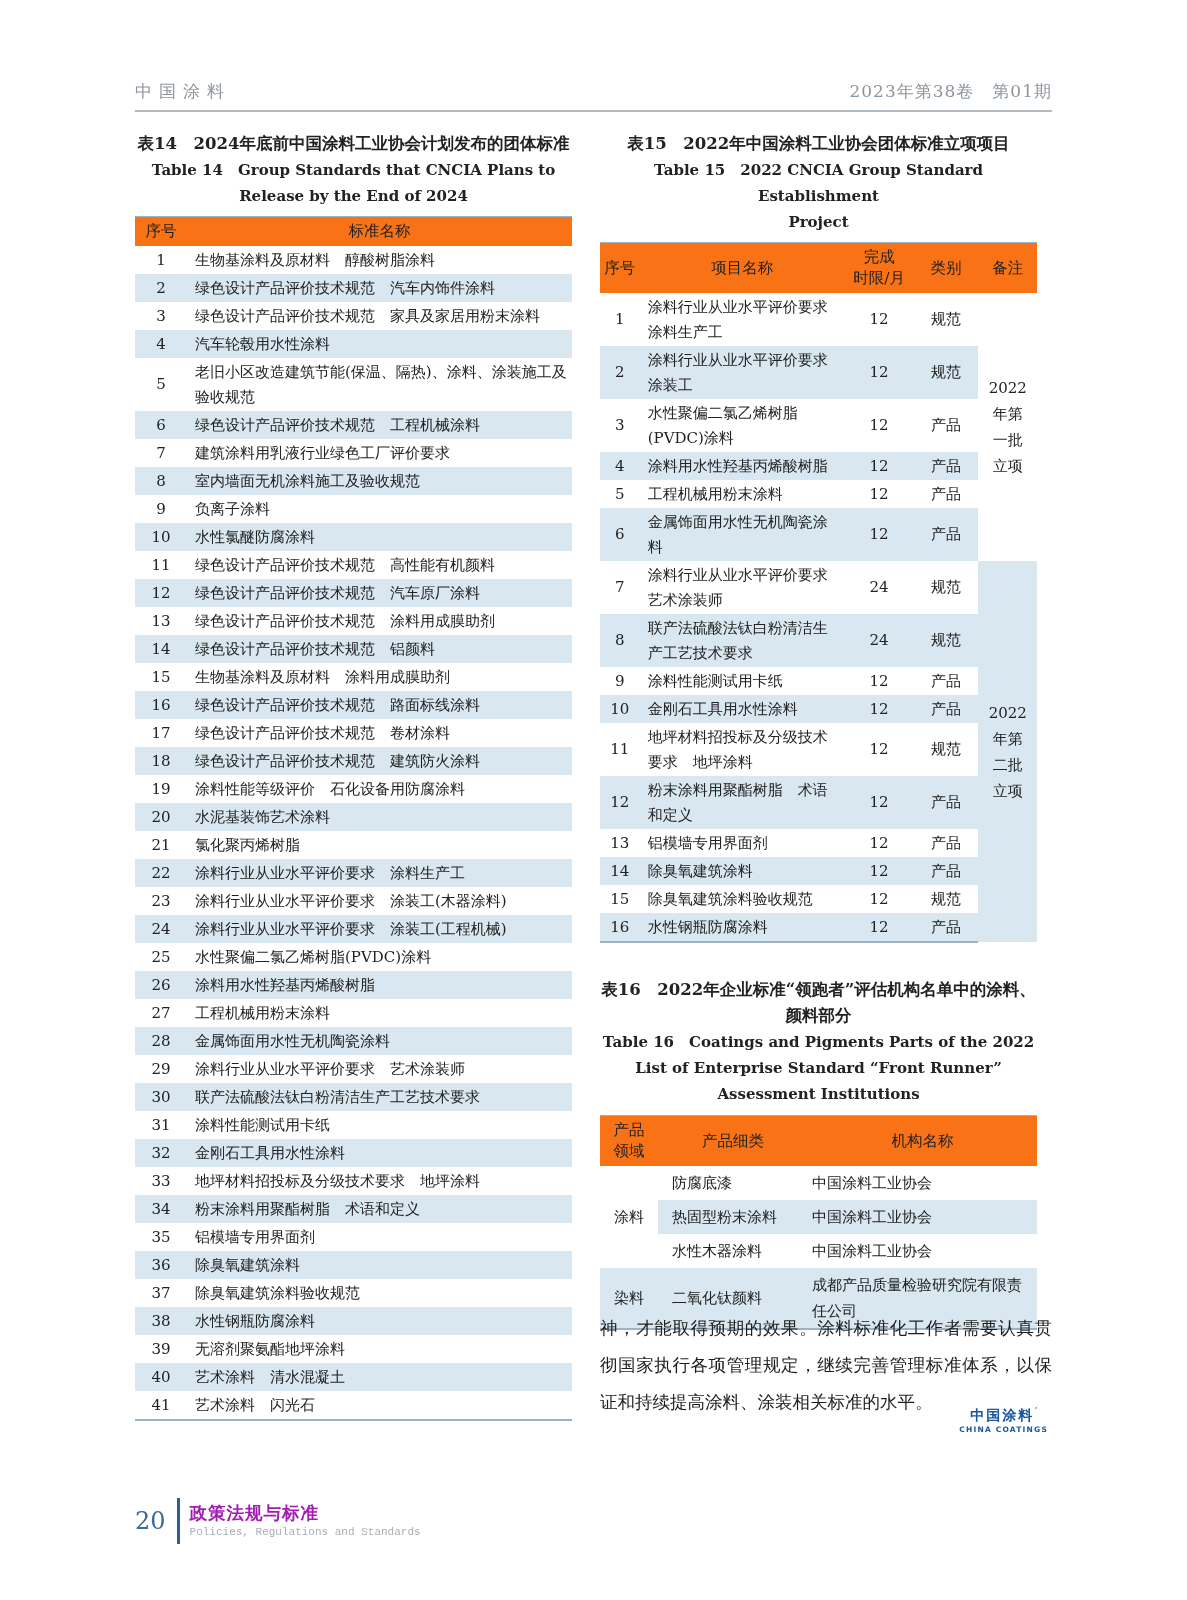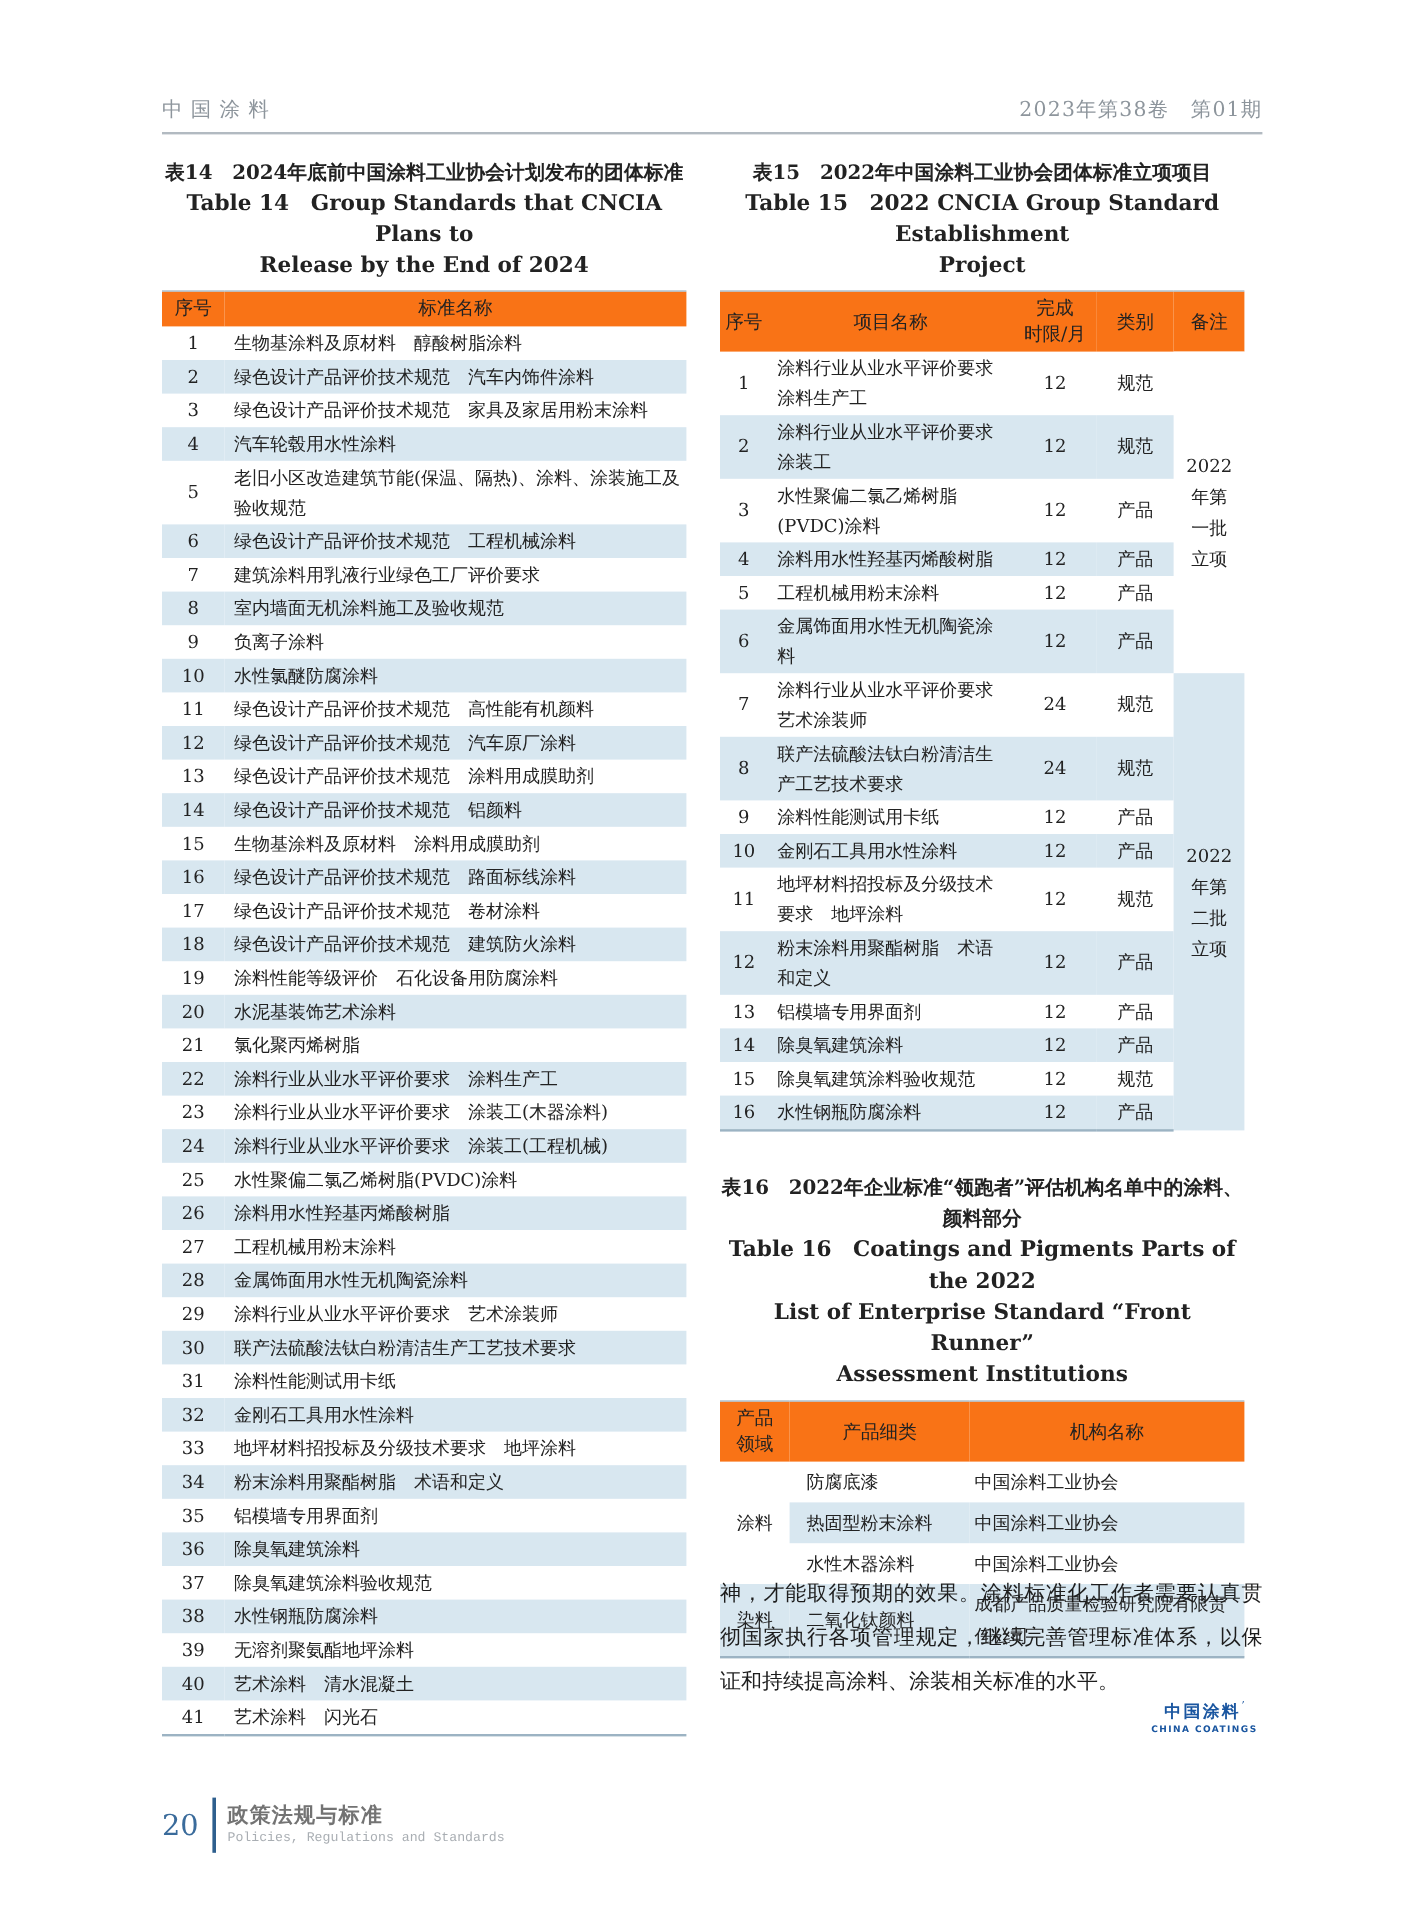--- a/index.html
+++ b/index.html
@@ -13,21 +13,21 @@
     color:#8d959c;font-size:17px;}
   .journal-header .jname{letter-spacing:7px;}
   .journal-header .jissue{letter-spacing:1px;}
 
   
   .col-left{position:absolute;left:135px;top:131px;width:437px;}
   .col-right{position:absolute;left:600px;top:131px;width:437px;}
 
   
   .tbl-title-cn{font-weight:bold;font-size:16.5px;line-height:26px;text-align:center;}
-  .tbl-title-en{font-weight:bold;font-size:18px;line-height:26px;text-align:center;}
+  .tbl-title-en{font-weight:bold;font-size:15px;line-height:26px;text-align:center;}
 
   
   table{border-collapse:collapse;width:100%;margin-top:7px;table-layout:fixed;}
   thead th{background:#f97316;font-weight:normal;font-size:15.5px;
     padding:4px 2px;line-height:21px;border-top:1px solid #9cb3c3;}
   tbody td{font-size:15px;line-height:25px;padding:1.5px 0;vertical-align:middle;}
   tbody tr:last-child td{border-bottom:2px solid #9cb3c3;}
   tr.alt > td{background:#d8e7f0;}
   .c-no{text-align:center;}
   .c-name{text-align:left;padding-left:8px;padding-right:2px;}
@@ -49,32 +49,32 @@
   #table16 td{line-height:26px;padding:4px 0;}
   #table16 .c-name{padding-left:14px;}
   #table16 .c-inst{text-align:left;padding:4px 4px;}
   .t16-gap{height:34px;}
 
   
   .closing-par{position:absolute;left:600px;top:1310px;width:452px;
     font-size:17.5px;line-height:37px;text-align:justify;color:#1d1d1d;}
 
   
-  .brand{position:absolute;right:139px;top:1407px;text-align:center;line-height:1;margin-top:11px;}
+  .brand{position:absolute;right:139px;top:1407px;text-align:center;line-height:1;}
   .brand .cn{color:#1a56a0;font-weight:bold;font-size:14px;letter-spacing:2px;
     font-family:"DejaVu Sans","Liberation Sans",sans-serif;}
   .brand .mark{color:#1a56a0;font-size:9px;vertical-align:top;}
   .brand .en{color:#1a56a0;font-size:7.5px;letter-spacing:1.2px;margin-top:3px;
     font-family:"DejaVu Sans","Liberation Sans",sans-serif;font-weight:bold;}
 
   
   .page-footer{position:absolute;left:135px;top:1498px;display:flex;align-items:center;}
   .page-footer .pnum{color:#3a6b9b;font-size:24px;margin-right:11px;}
   .page-footer .bar{width:3px;height:46px;background:#2e5f8e;margin-right:10px;}
-  .page-footer .sec-cn{color:#737373;font-weight:bold;font-size:17.5px;line-height:22px;
+  .page-footer .sec-cn{color:#a21caf;font-weight:bold;font-size:17.5px;line-height:22px;
     font-family:"DejaVu Sans","Liberation Sans",sans-serif;letter-spacing:1px;}
   .page-footer .sec-en{color:#a9aeb3;font-size:11px;line-height:16px;
     font-family:Liberation Mono, monospace;}
 </style>
 </head>
 <body>
 
 <div class="journal-header">
   <span class="jname">中国涂料</span>
   <span class="jissue">2023年第38卷　第01期</span>

